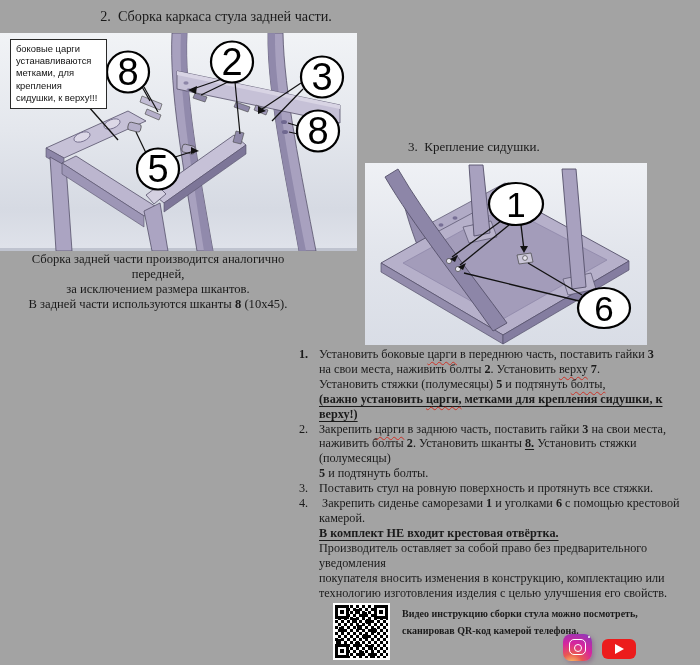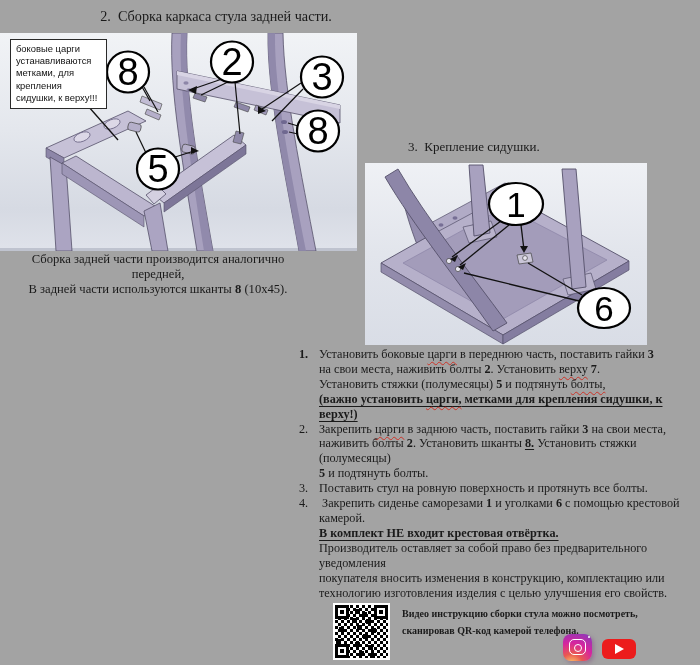--- a/index.html
+++ b/index.html
@@ -159,20 +159,21 @@
         <text class="callout-num" x="158" y="149" font-size="38" text-anchor="middle">5</text>
       </g>
     </svg>
     <div class="notebox">
       <span>боковые царги устанавливаются метками, для крепления сидушки, к верху!!!</span>
     </div>
   </div>
 
   <div class="capL">
     <div>Сборка задней части производится аналогично передней,</div>
+    <div>за исключением размера шкантов.</div>
     <div><span>В задней части используются шканты </span><span class="b">8</span><span> (10x45).</span></div>
   </div>
 
   <div class="t3">3.&nbsp; Крепление сидушки.</div>
 
   <div class="diagR">
     <svg width="282" height="182" viewBox="0 0 282 182">
 
       <path d="M38,38 C46,68 54,88 64,110 L76,104 C64,84 54,62 50,34 Z" fill="#948dae" stroke="#55506a" stroke-width="0.8"></path>
 
@@ -237,21 +238,21 @@
       <span class="bu"><span>(важно установить </span><span class="sp">царги,</span><span> метками для крепления сидушки, к верху!)</span></span>
     </div>
     <div class="li">
       <span class="num">2.</span>
       <span>Закрепить </span><span class="sp">царги</span><span> в заднюю часть,  поставить гайки </span><span class="b">3</span><span> на свои места,</span><br>
       <span>наживить болты </span><span class="b">2</span><span>. Установить шканты </span><span class="b u">8.</span><span> Установить стяжки (полумесяцы)</span><br>
       <span class="b">5</span><span> и подтянуть болты.</span>
     </div>
     <div class="li">
       <span class="num">3.</span>
-      <span>Поставить стул на ровную поверхность и протянуть все болты.</span>
+      <span>Поставить стул на ровную поверхность и протянуть все стяжки.</span>
     </div>
     <div class="li">
       <span class="num">4.</span>
       <span>&nbsp;Закрепить сиденье саморезами </span><span class="b">1</span><span> и уголками </span><span class="b">6</span><span> с помощью крестовой</span><br>
       <span>камерой.</span><br>
       <span class="bu">В комплект НЕ входит крестовая отвёртка.</span><br>
       <span>Производитель оставляет за собой право без предварительного уведомления</span><br>
       <span>покупателя вносить изменения в конструкцию, комплектацию или</span><br>
       <span>технологию изготовления изделия с целью улучшения его свойств.</span>
     </div>

